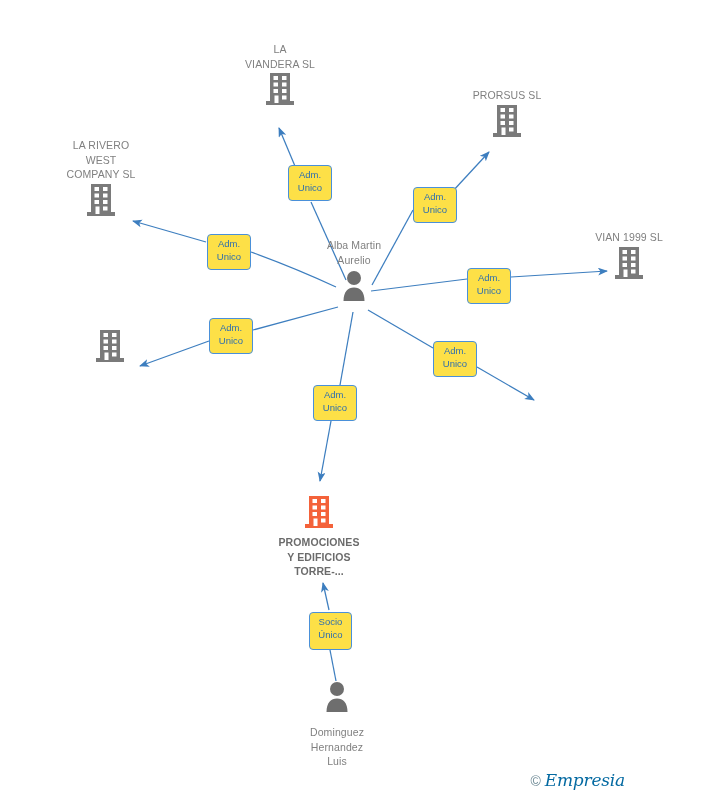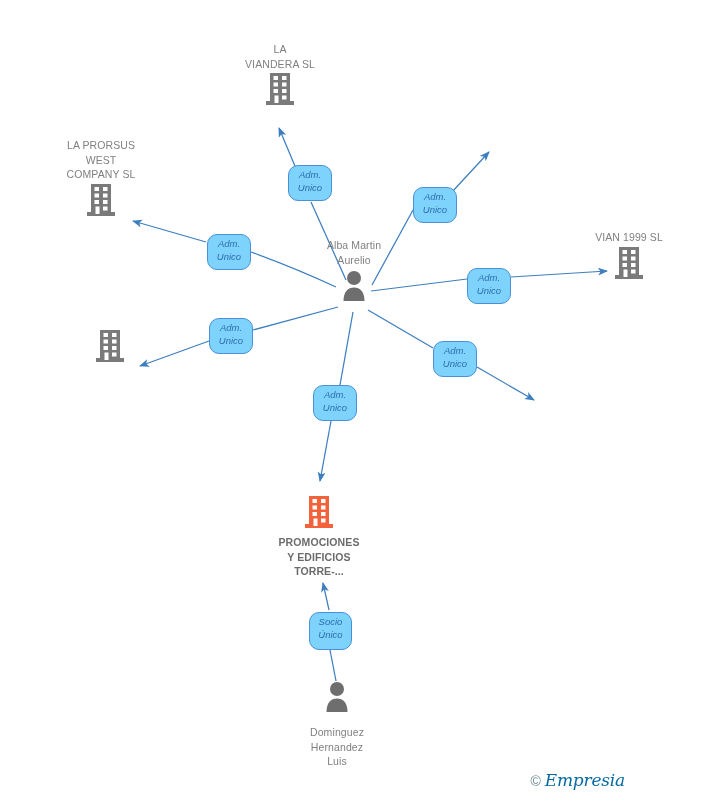--- a/index.html
+++ b/index.html
@@ -11,25 +11,24 @@
   .node{position:absolute;text-align:center;}
   .node .caption{
     color:#808080;font-size:10.5px;line-height:14.5px;
     letter-spacing:.1px;white-space:pre-line;
   }
   .node.company .caption{color:#808080;}
   .node.focus .caption{color:#6b6b6b;font-weight:bold;}
   .ico{display:block;margin:0 auto;}
 
   .edge-label{
-    position:absolute;background:#7dd3fc;border:1.4px solid #4a90d9;
-    border-radius:10px;color:#2f6fad;font-size:9.5px;line-height:12.5px;
+    position:absolute;background:#fde047;border:1.4px solid #4a90d9;
+    border-radius:4px;color:#2f6fad;font-size:9.5px;line-height:12.5px;
     text-align:center;padding:3px 5px 4px 5px;white-space:pre-line;
     box-sizing:border-box;
-    font-style:italic;
   }
 
   .watermark{position:absolute;right:8px;bottom:6px;display:flex;
              align-items:center;gap:4px;}
   .wm-c{color:#6e8a96;font-size:14px;line-height:14px;}
   .wm-t{color:#0369a1;font-size:17px;line-height:17px;
         font-family:"DejaVu Serif",serif;font-style:italic;letter-spacing:-.2px;}
 </style>
 </head>
 <body>
@@ -80,23 +79,38 @@
         <rect x="18" y="5" width="4.5" height="4" fill="#fff"></rect>
       <rect x="9.5" y="11.5" width="4.5" height="4" fill="#fff"></rect>
         <rect x="18" y="11.5" width="4.5" height="4" fill="#fff"></rect>
       <rect x="9.5" y="18" width="4.5" height="4" fill="#fff"></rect>
         <rect x="18" y="18" width="4.5" height="4" fill="#fff"></rect>
       <rect x="10.5" y="24.5" width="4" height="7.5" fill="#fff"></rect>
         <rect x="18" y="24.5" width="4.5" height="4" fill="#fff"></rect>
     </svg>
   </div>
 
+  <div class="node company" style="left:457px;top:88px;width:100px;">
+    <div class="caption">PRORSUS SL</div>
+    <svg class="ico" width="32" height="38" viewBox="0 0 32 38">
+      <rect x="6" y="2" width="20" height="30" fill="#7a7a7a"></rect>
+      <rect x="2" y="30" width="28" height="4" fill="#7a7a7a"></rect>
+      <rect x="9.5" y="5" width="4.5" height="4" fill="#fff"></rect>
+        <rect x="18" y="5" width="4.5" height="4" fill="#fff"></rect>
+      <rect x="9.5" y="11.5" width="4.5" height="4" fill="#fff"></rect>
+        <rect x="18" y="11.5" width="4.5" height="4" fill="#fff"></rect>
+      <rect x="9.5" y="18" width="4.5" height="4" fill="#fff"></rect>
+        <rect x="18" y="18" width="4.5" height="4" fill="#fff"></rect>
+      <rect x="10.5" y="24.5" width="4" height="7.5" fill="#fff"></rect>
+        <rect x="18" y="24.5" width="4.5" height="4" fill="#fff"></rect>
+    </svg>
+  </div>
 
   <div class="node company" style="left:41px;top:138px;width:120px;">
-    <div class="caption">LA PRORSUS
+    <div class="caption">LA RIVERO
 WEST
 COMPANY SL</div>
     <svg class="ico" width="32" height="38" viewBox="0 0 32 38">
       <rect x="6" y="2" width="20" height="30" fill="#7a7a7a"></rect>
       <rect x="2" y="30" width="28" height="4" fill="#7a7a7a"></rect>
       <rect x="9.5" y="5" width="4.5" height="4" fill="#fff"></rect>
         <rect x="18" y="5" width="4.5" height="4" fill="#fff"></rect>
       <rect x="9.5" y="11.5" width="4.5" height="4" fill="#fff"></rect>
         <rect x="18" y="11.5" width="4.5" height="4" fill="#fff"></rect>
       <rect x="9.5" y="18" width="4.5" height="4" fill="#fff"></rect>

